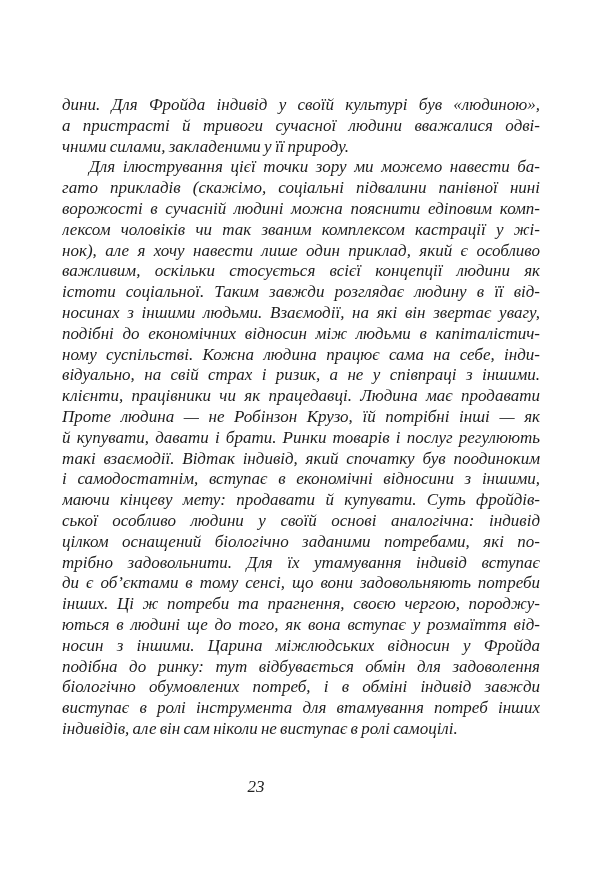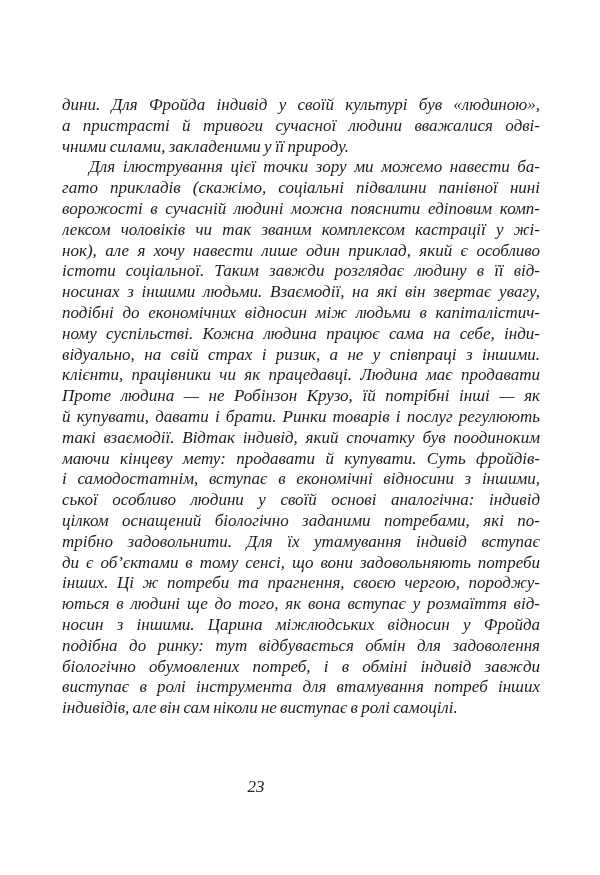--- a/index.html
+++ b/index.html
@@ -63,31 +63,32 @@
         <div class="line first-line">дини. Для Фройда індивід у своїй культурі був «людиною»,</div>
         <div class="line">а пристрасті й тривоги сучасної людини вважалися одві-</div>
         <div class="line last-line">чними силами, закладеними у її природу.</div>
       </div>
       <div class="paragraph indented">
         <div class="line first-line">Для ілюстрування цієї точки зору ми можемо навести ба-</div>
         <div class="line">гато прикладів (скажімо, соціальні підвалини панівної нині</div>
         <div class="line">ворожості в сучасній людині можна пояснити едіповим комп-</div>
         <div class="line">лексом чоловіків чи так званим комплексом кастрації у жі-</div>
         <div class="line">нок), але я хочу навести лише один приклад, який є особливо</div>
+        <div class="line">важливим, оскільки стосується всієї концепції людини як</div>
         <div class="line">істоти соціальної. Таким завжди розглядає людину в її від-</div>
         <div class="line">носинах з іншими людьми. Взаємодії, на які він звертає увагу,</div>
         <div class="line">подібні до економічних відносин між людьми в капіталістич-</div>
         <div class="line">ному суспільстві. Кожна людина працює сама на себе, інди-</div>
         <div class="line">відуально, на свій страх і ризик, а не у співпраці з іншими.</div>
         <div class="line">клієнти, працівники чи як працедавці. Людина має продавати</div>
         <div class="line">Проте людина — не Робінзон Крузо, їй потрібні інші — як</div>
         <div class="line">й купувати, давати і брати. Ринки товарів і послуг регулюють</div>
         <div class="line">такі взаємодії. Відтак індивід, який спочатку був поодиноким</div>
+        <div class="line">і самодостатнім, вступає в економічні відносини з іншими,</div>
         <div class="line">маючи кінцеву мету: продавати й купувати. Суть фройдів-</div>
-        <div class="line">і самодостатнім, вступає в економічні відносини з іншими,</div>
         <div class="line">ської особливо людини у своїй основі аналогічна: індивід</div>
         <div class="line">цілком оснащений біологічно заданими потребами, які по-</div>
         <div class="line">трібно задовольнити. Для їх утамування індивід вступає</div>
         <div class="line">ди є об’єктами в тому сенсі, що вони задовольняють потреби</div>
         <div class="line">інших. Ці ж потреби та прагнення, своєю чергою, породжу-</div>
         <div class="line">ються в людині ще до того, як вона вступає у розмаїття від-</div>
         <div class="line">носин з іншими. Царина міжлюдських відносин у Фройда</div>
         <div class="line">подібна до ринку: тут відбувається обмін для задоволення</div>
         <div class="line">біологічно обумовлених потреб, і в обміні індивід завжди</div>
         <div class="line">виступає в ролі інструмента для втамування потреб інших</div>

